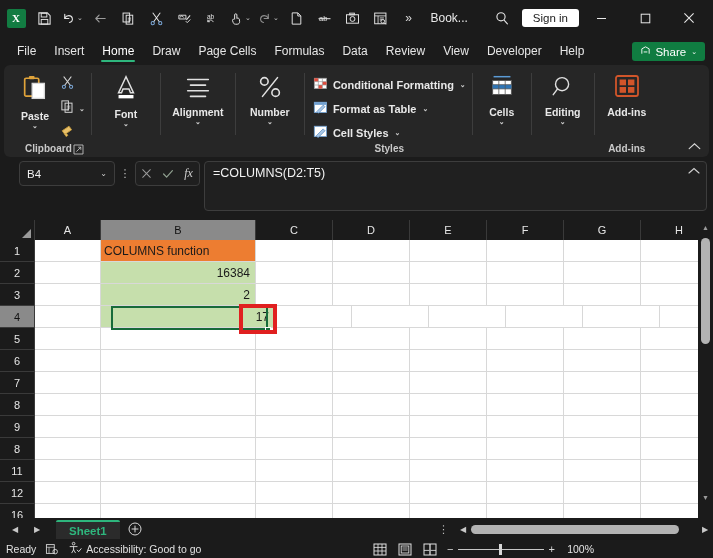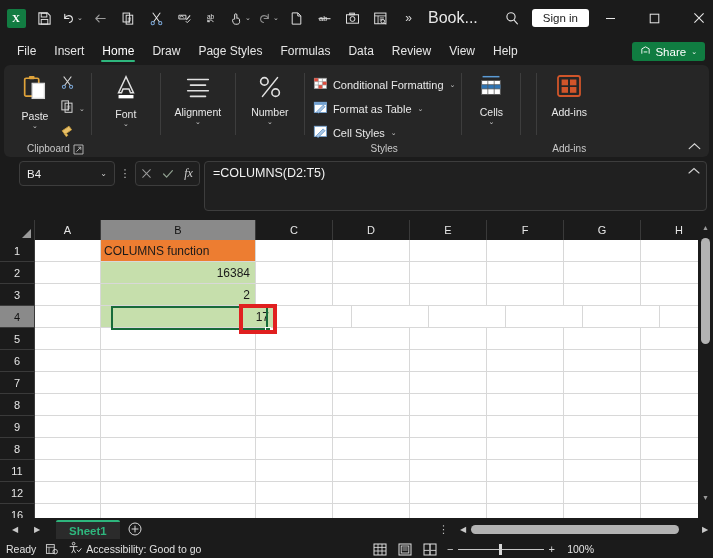--- a/index.html
+++ b/index.html
@@ -22,21 +22,21 @@
     color: #e3e3e3; font-size: 14px; position: relative; flex: 0 0 auto;
   }
   .qat-icon svg { display: block; }
   .xl-logo {
     width: 19px; height: 19px; background: #127c42; border-radius: 2px;
     display: flex; align-items: center; justify-content: center;
     color: #fff; font-size: 11px; font-weight: bold; font-family: "Liberation Serif", serif;
   }
   .caret { font-size: 7px; color: #c8c8c8; margin-left: 1px; }
   .qat-sep { width: 6px; }
-  .title-text { font-size: 16px; color: #e8e8e8; padding: 0 6px; white-space: nowrap; }
+  .title-text { font-size: 12px; color: #e8e8e8; padding: 0 6px; white-space: nowrap; }
   .dots { font-size: 12px; color: #dcdcdc; letter-spacing: -1px; }
   .signin {
     margin-left: 6px; background: #ffffff; color: #1b1b1b;
     font-size: 11.5px; padding: 3px 11px; border-radius: 3px; white-space: nowrap;
   }
   .wincontrols { margin-left: auto; display: flex; height: 36px; }
   .wc {
     width: 44px; height: 36px; display: flex; align-items: center; justify-content: center;
     color: #e8e8e8; font-size: 12px;
   }
@@ -59,21 +59,21 @@
     margin-left: auto; margin-bottom: 2px; background: #107c41; color: #fff;
     font-size: 11.5px; padding: 3px 8px; border-radius: 3px;
     display: flex; align-items: center; gap: 4px; white-space: nowrap;
   }
 
   
   .ribbon {
     height: 92px; background: #262626; margin: 2px 4px 0 4px; border-radius: 6px;
     display: flex; align-items: stretch; padding: 2px 0 0 4px; position: relative;
   }
-  .grp { display: flex; flex-direction: column; position: relative; padding: 0 4px; }
+  .grp { display: flex; flex-direction: column; position: relative; padding: 0 4px; font-weight: bold; }
   .grp-body { flex: 1; display: flex; align-items: flex-start; padding-top: 4px; gap: 2px; }
   .grp-label { font-size: 10px; color: #c9c9c9; text-align: center; padding-bottom: 3px; }
   .grp-sep { width: 1px; background: #3d3d3d; margin: 6px 2px 22px 2px; }
 
   .bigbtn {
     width: 46px; display: flex; flex-direction: column; align-items: center;
     padding-top: 3px; color: #e8e8e8;
   }
   .bigbtn .lbl { font-size: 10.5px; margin-top: 2px; }
   .bigbtn .dn { font-size: 7px; color: #cfcfcf; line-height: 8px; }
@@ -324,25 +324,26 @@
           </svg>
       </div>
     </div>
   </div>
 
   <div class="tabbar">
     <div class="tab">File</div>
     <div class="tab">Insert</div>
     <div class="tab active">Home</div>
     <div class="tab">Draw</div>
-    <div class="tab">Page Styles</div>
+    <div class="tab">Page Cells</div>
     <div class="tab">Formulas</div>
     <div class="tab">Data</div>
     <div class="tab">Review</div>
     <div class="tab">View</div>
+    <div class="tab">Developer</div>
     <div class="tab">Help</div>
     <div class="share-btn">
       <span>
         <svg width="11" height="11" viewBox="0 0 12 12">
             <path d="M2 9.5V4.2l4-2.2 4 2.2v5.3" fill="none" stroke="#fff" stroke-width="1"></path>
             <path d="M4 7.6h4" stroke="#fff" stroke-width="1"></path>
           </svg>
       </span>
       <span>Share</span>
       <span class="caret" style="color:#fff">⌄</span>
@@ -511,20 +512,32 @@
           </span>
           <span class="lbl">Cells</span>
           <span class="dn">⌄</span>
         </div>
       </div>
       <div class="grp-label">&nbsp;</div>
     </div>
     <div class="grp-sep"></div>
 
     <div class="grp">
+      <div class="grp-body">
+        <div class="bigbtn" style="width:50px">
+          <span>
+            <svg width="30" height="26" viewBox="0 0 32 26">
+                <circle cx="15" cy="10" r="7" fill="none" stroke="#e0e0e0" stroke-width="1.5"></circle>
+                <path d="m10 15.2-4.4 6" stroke="#e0e0e0" stroke-width="1.5" stroke-linecap="round"></path>
+              </svg>
+          </span>
+          <span class="lbl">Editing</span>
+          <span class="dn">⌄</span>
+        </div>
+      </div>
       <div class="grp-label">&nbsp;</div>
     </div>
     <div class="grp-sep"></div>
 
     <div class="grp">
       <div class="grp-body">
         <div class="bigbtn" style="width:52px">
           <span>
             <svg width="28" height="26" viewBox="0 0 28 26">
                 <rect x="3" y="2" width="22" height="20" rx="2" fill="none" stroke="#d1552a" stroke-width="1.8"></rect>

